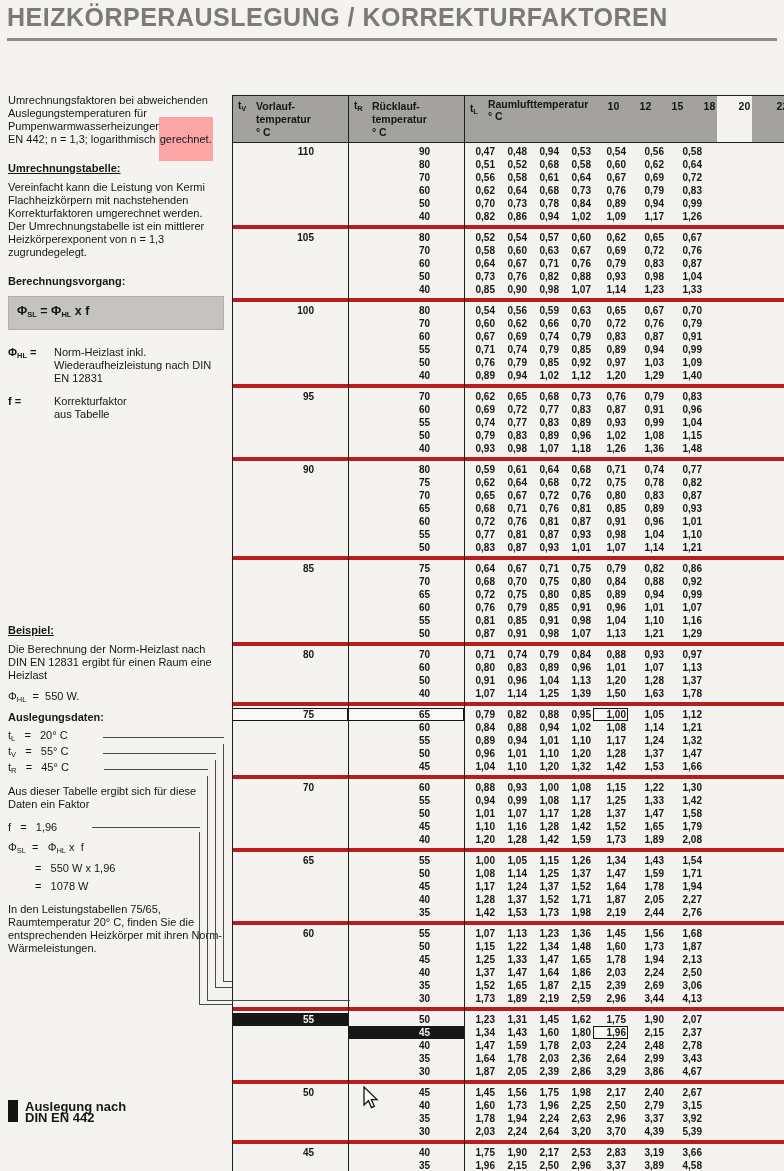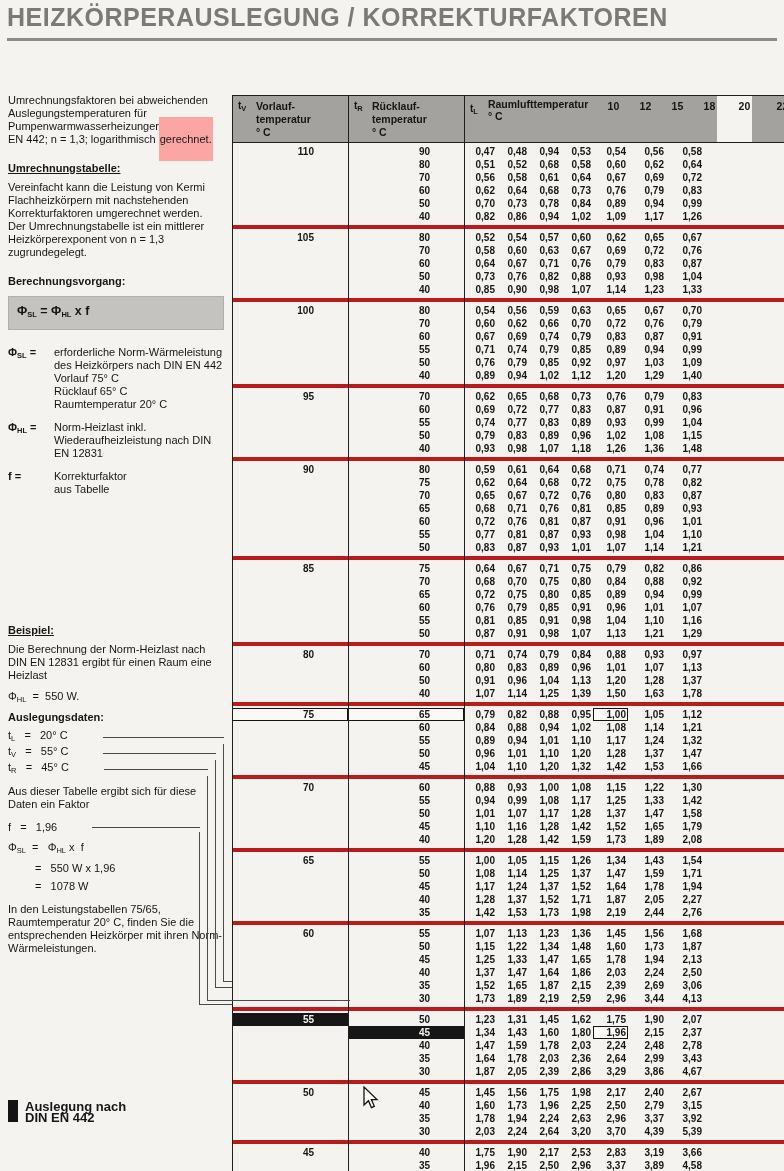--- a/index.html
+++ b/index.html
@@ -82,27 +82,20 @@
     <p class="para"><span>Umrechnungsfaktoren bei abweichenden Auslegungstemperaturen für Pumpenwarmwasserheizungen nach DIN EN 442; n = 1,3; logarithmisch</span> <span class="hl">gerechnet.</span></p>
 
     <h3 class="shead u">Umrechnungstabelle:</h3>
     <p class="para">Vereinfacht kann die Leistung von Kermi Flachheizkörpern mit nachstehenden Korrekturfaktoren umgerechnet werden.
 Der Umrechnungstabelle ist ein mittlerer Heizkörperexponent von n = 1,3 zugrundegelegt.</p>
 
     <h3 class="shead">Berechnungsvorgang:</h3>
     <div class="formula-box"><span>Φ<sub>SL</sub>  =  Φ<sub>HL</sub> x f</span></div>
 
     <div class="def">
-      <span class="def-sym">Φ<sub>SL</sub> =</span>
-      <span class="def-txt">erforderliche Norm-Wärmeleistung des Heizkörpers nach DIN EN 442
-Vorlauf 75° C
-Rücklauf 65° C
-Raumtemperatur 20° C</span>
-    </div>
-    <div class="def">
       <span class="def-sym">Φ<sub>HL</sub> =</span>
       <span class="def-txt">Norm-Heizlast inkl. Wiederaufheizleistung nach DIN EN 12831</span>
     </div>
     <div class="def">
       <span class="def-sym">f =</span>
       <span class="def-txt">Korrekturfaktor
 aus Tabelle</span>
     </div>
 
     <div class="example">

